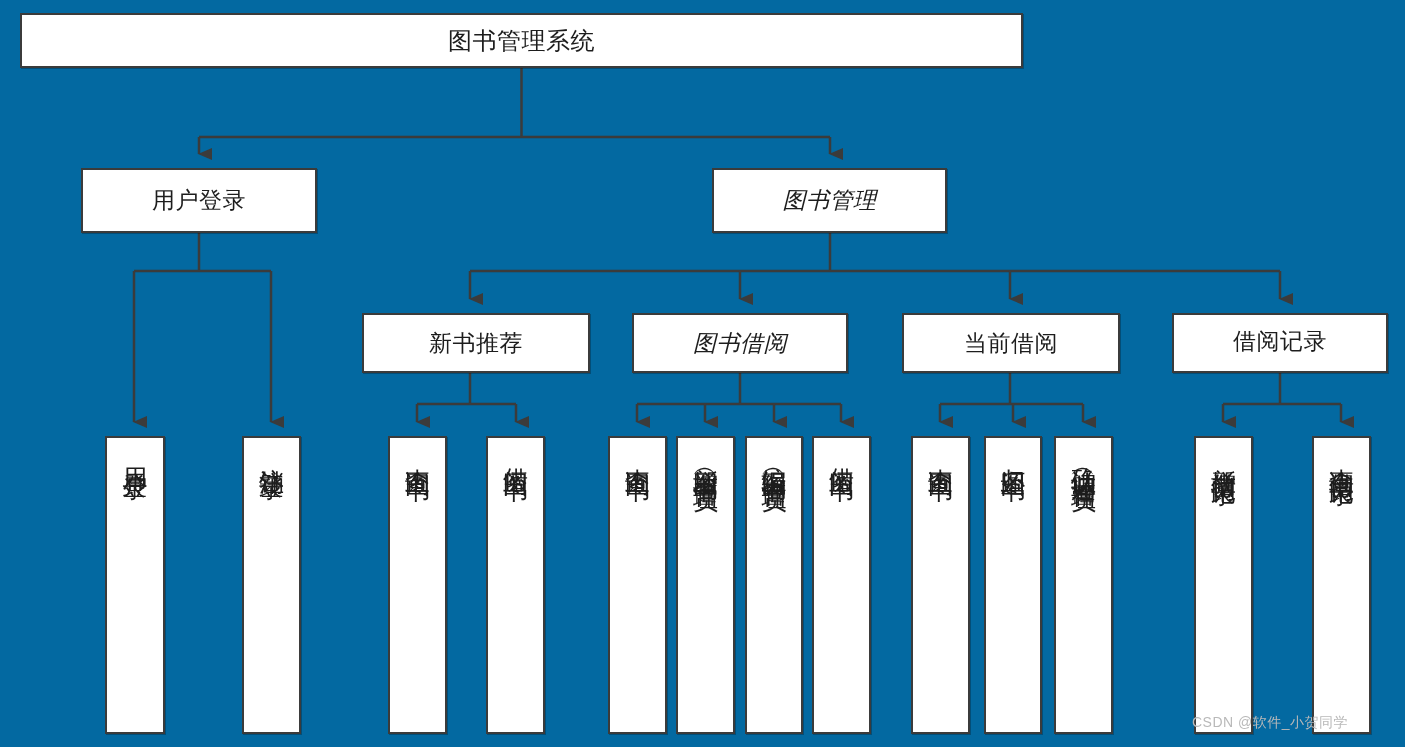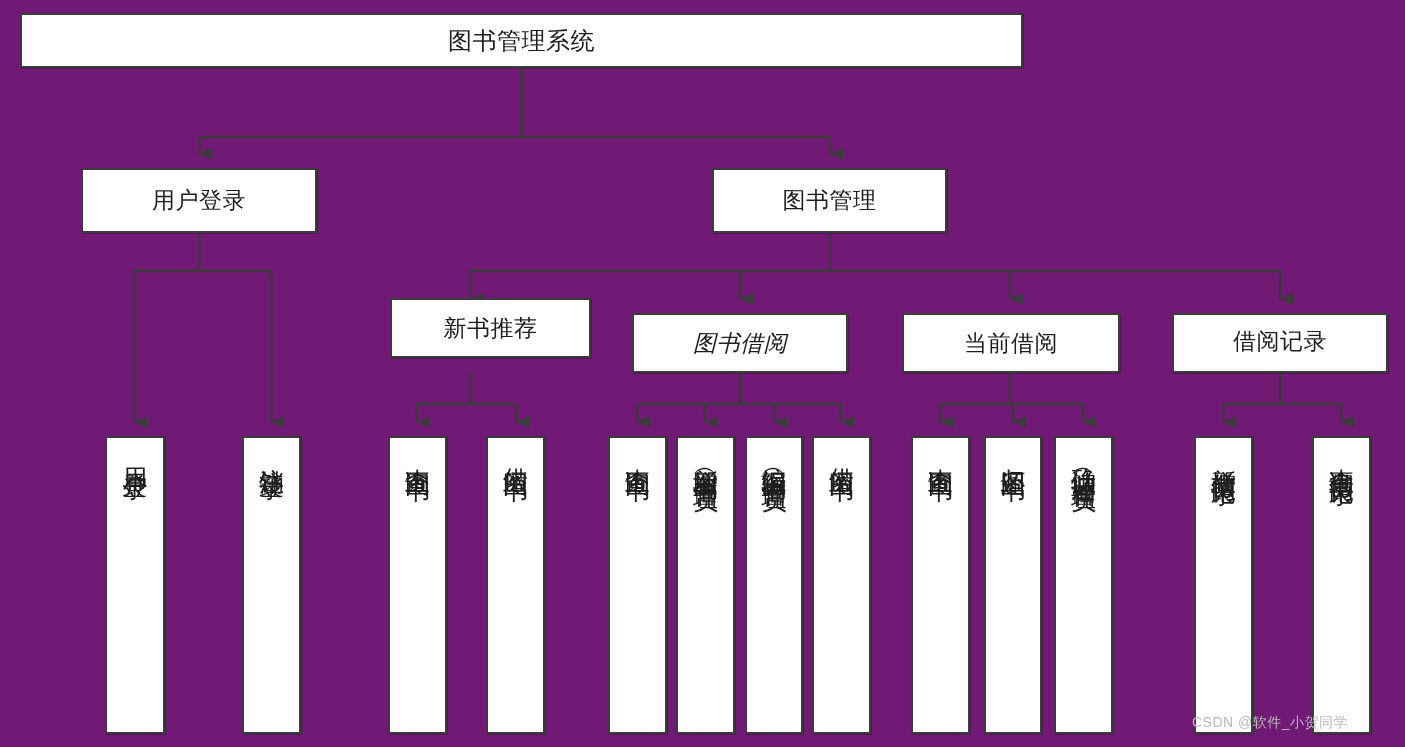--- a/index.html
+++ b/index.html
@@ -8,21 +8,21 @@
     padding: 0;
     background: #ffffff;
   }
   body {
     font-family: "Liberation Sans", "DejaVu Sans", sans-serif;
   }
   #canvas {
     position: relative;
     width: 1405px;
     height: 747px;
-    background: #701a75;
+    background: #0369a1;
     overflow: hidden;
   }
   svg.edges {
     position: absolute;
     left: 0;
     top: 0;
     width: 1405px;
     height: 747px;
     pointer-events: none;
   }
@@ -130,25 +130,25 @@
     </g>
   </svg>
 
   <div class="node h root" style="left:20px; top:13px; width:1003px; height:55px;">
     <span class="label">图书管理系统</span>
   </div>
 
   <div class="node h" style="left:81px; top:168px; width:236px; height:65px;">
     <span class="label">用户登录</span>
   </div>
-  <div class="node h" style="left:712px; top:168px; width:235px; height:65px;">
+  <div class="node h" style="left:712px; top:168px; width:235px; height:65px;font-style:italic;">
     <span class="label">图书管理</span>
   </div>
 
-  <div class="node h" style="left:362px; top:298px; width:201px; height:60px;margin-left:28px;">
+  <div class="node h" style="left:362px; top:313px; width:228px; height:60px;">
     <span class="label">新书推荐</span>
   </div>
   <div class="node h" style="left:632px; top:313px; width:216px; height:60px;font-style:italic;">
     <span class="label">图书借阅</span>
   </div>
   <div class="node h" style="left:902px; top:313px; width:218px; height:60px;">
     <span class="label">当前借阅</span>
   </div>
   <div class="node h" style="left:1172px; top:313px; width:216px; height:60px;font-family:Liberation Mono, monospace;">
     <span class="label">借阅记录</span>

